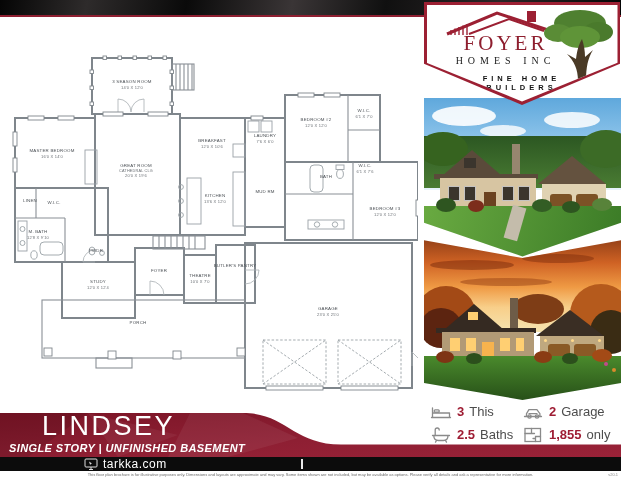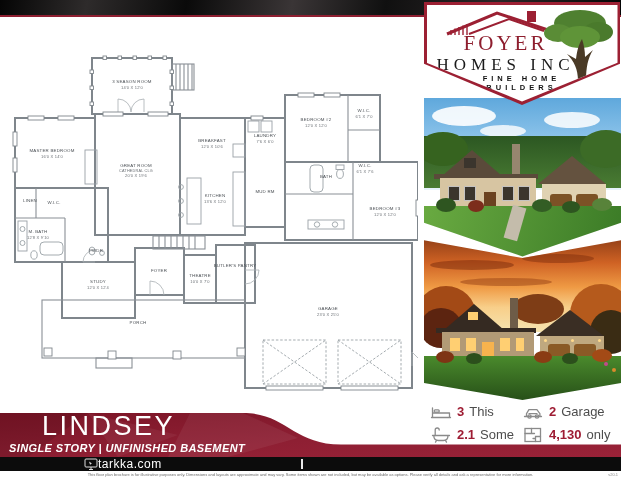--- a/index.html
+++ b/index.html
@@ -20,21 +20,21 @@
   .room-label .note{font-size:3.8px;color:#6a6f74;}
 
   
   .logo-wrap{position:absolute;left:424px;top:2px;width:196px;height:103px;
     clip-path:polygon(0 0,100% 0,100% 60%,50% 100%,0 60%);background:#9c2033;z-index:6;}
   .logo-inner{position:absolute;left:2.5px;top:2.5px;width:191px;height:97px;
     clip-path:polygon(0 0,100% 0,100% 60%,50% 100%,0 60%);background:#ffffff;}
   .logo-company{position:absolute;left:4px;top:26px;width:150px;text-align:center;
     font-family:"Liberation Serif",serif;font-size:21px;color:#8e1e2e;letter-spacing:3px;}
   .logo-sub{position:absolute;left:4px;top:50px;width:150px;text-align:center;
-    font-family:"Liberation Serif",serif;font-size:17px;color:#1a1a1a;letter-spacing:5px;}
+    font-family:"Liberation Serif",serif;font-size:10px;color:#1a1a1a;letter-spacing:5px;}
   .logo-tagline{position:absolute;left:20px;top:69px;width:150px;text-align:center;
     font-size:7.5px;font-weight:bold;color:#111;letter-spacing:4px;}
 
   
   .photo{position:absolute;left:424px;width:197px;overflow:hidden;z-index:4;}
   .photo *{position:absolute;}
   .photo-top{top:98px;height:160px;clip-path:polygon(0 0,100% 0,100% 78%,50% 99%,0 78%);}
   .photo-bottom{top:230px;height:170px;clip-path:polygon(0 6%,50% 16.5%,100% 6%,100% 90%,50% 100%,0 90%);}
   .tri{width:0;height:0;}
 
@@ -48,21 +48,21 @@
   
   .stats{position:absolute;left:430px;top:401px;width:190px;display:grid;
     grid-template-columns:92px 98px;grid-auto-rows:21px;row-gap:2px;z-index:6;}
   .stat{display:flex;align-items:center;gap:5px;}
   .stat svg{flex:0 0 auto;}
   .stat .val{color:#9e1c33;font-weight:bold;font-size:13px;}
   .stat .lbl{color:#4d4d4d;font-size:13px;}
 
   
   .footer-bar{position:absolute;left:0;top:457px;width:621px;height:14px;background:#0c0c0c;z-index:7;}
-  .site{position:absolute;left:84px;top:457px;height:14px;display:flex;align-items:center;z-index:8;}
+  .site{position:absolute;left:84px;top:457px;height:14px;display:flex;align-items:center;gap:5px;z-index:8;}
   .site .txt{color:#fff;font-size:12px;letter-spacing:.5px;}
   .bar-divider{position:absolute;left:301px;top:459px;width:2px;height:10px;background:#e8e8e8;z-index:8;}
   .phone{position:absolute;left:393px;top:457px;height:14px;display:flex;align-items:center;gap:5px;z-index:8;}
   .phone .txt{color:#fff;font-size:12.5px;font-weight:bold;letter-spacing:.5px;}
   .disclaimer{position:absolute;left:0;top:471.5px;width:621px;text-align:center;
     font-size:4px;color:#6a6a6a;z-index:7;}
   .version{position:absolute;right:3px;top:471.5px;font-size:4px;color:#8a8a8a;z-index:7;}
 </style>
 </head>
 <body>
@@ -372,29 +372,29 @@
       </svg>
       <span class="val">2</span>
       <span class="lbl">Garage</span>
     </div>
     <div class="stat">
       <svg width="22" height="17" viewBox="0 0 22 17" stroke="#8a8a8a" stroke-width="1.3" fill="none" stroke-linecap="round">
         <path d="M2.5 9.5 h17 M3.8 9.5 c0 3 1.6 5 4.6 5 h5 c3 0 4.6-2 4.6-5"></path>
         <path d="M5.2 9.5 V4 c0-1.2 1-2 2-2 s2 .8 2 2"></path>
         <path d="M6.5 14.5 l-1 1.6 M15.5 14.5 l1 1.6"></path>
       </svg>
-      <span class="val">2.1</span>
-      <span class="lbl">Some</span>
+      <span class="val">2.5</span>
+      <span class="lbl">Baths</span>
     </div>
     <div class="stat">
       <svg width="22" height="18" viewBox="0 0 22 18" stroke="#8a8a8a" stroke-width="1.3" fill="none" stroke-linecap="round">
         <rect x="3" y="2.5" width="15.5" height="13"></rect>
         <path d="M9.5 2.5 v5 h-6.5 M9.5 7.5 h3 M13.5 15.5 v-5 h5 M13.5 12.5 h-2.5"></path>
       </svg>
-      <span class="val">4,130</span>
+      <span class="val">1,855</span>
       <span class="lbl">only</span>
     </div>
   </div>
 
   <div class="footer-bar"></div>
   <div class="site">
     <svg width="14" height="14" viewBox="0 0 14 14" stroke="#ddd" stroke-width="1" fill="none">
       <rect x="1" y="2" width="12" height="8" rx="1"></rect>
       <path d="M5 12.5 h4 M7 10 v2.5"></path>
       <path d="M5 4.5 l3 2 -1.4.4 -.4 1.4 z" fill="#ddd" stroke="none"></path>

